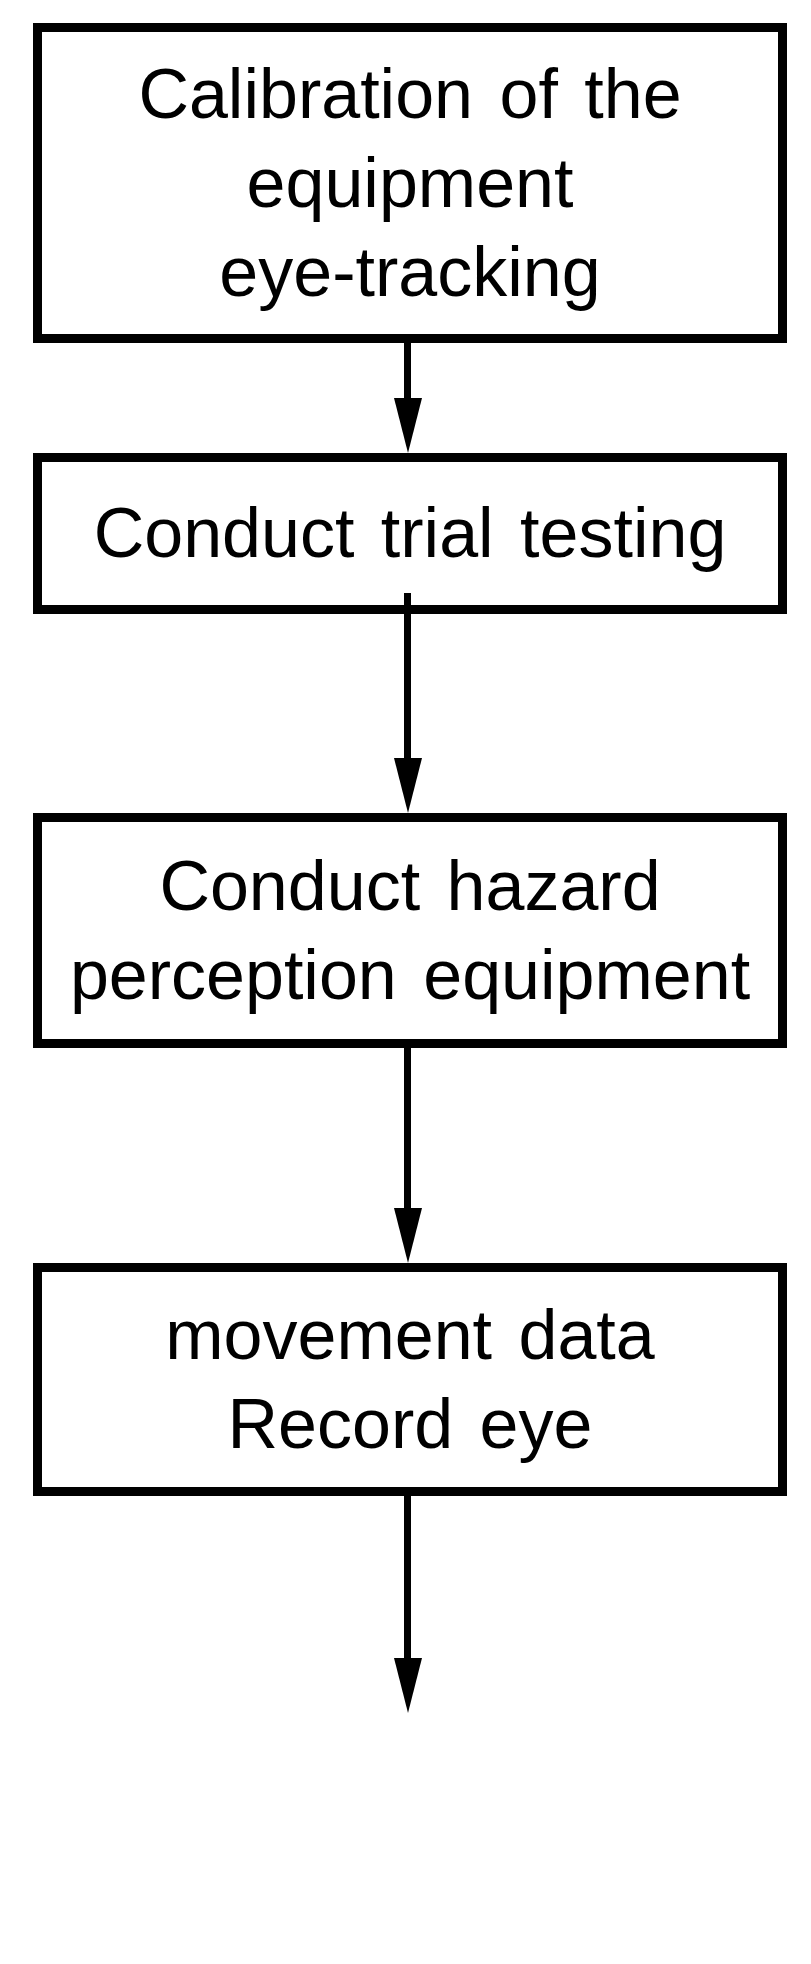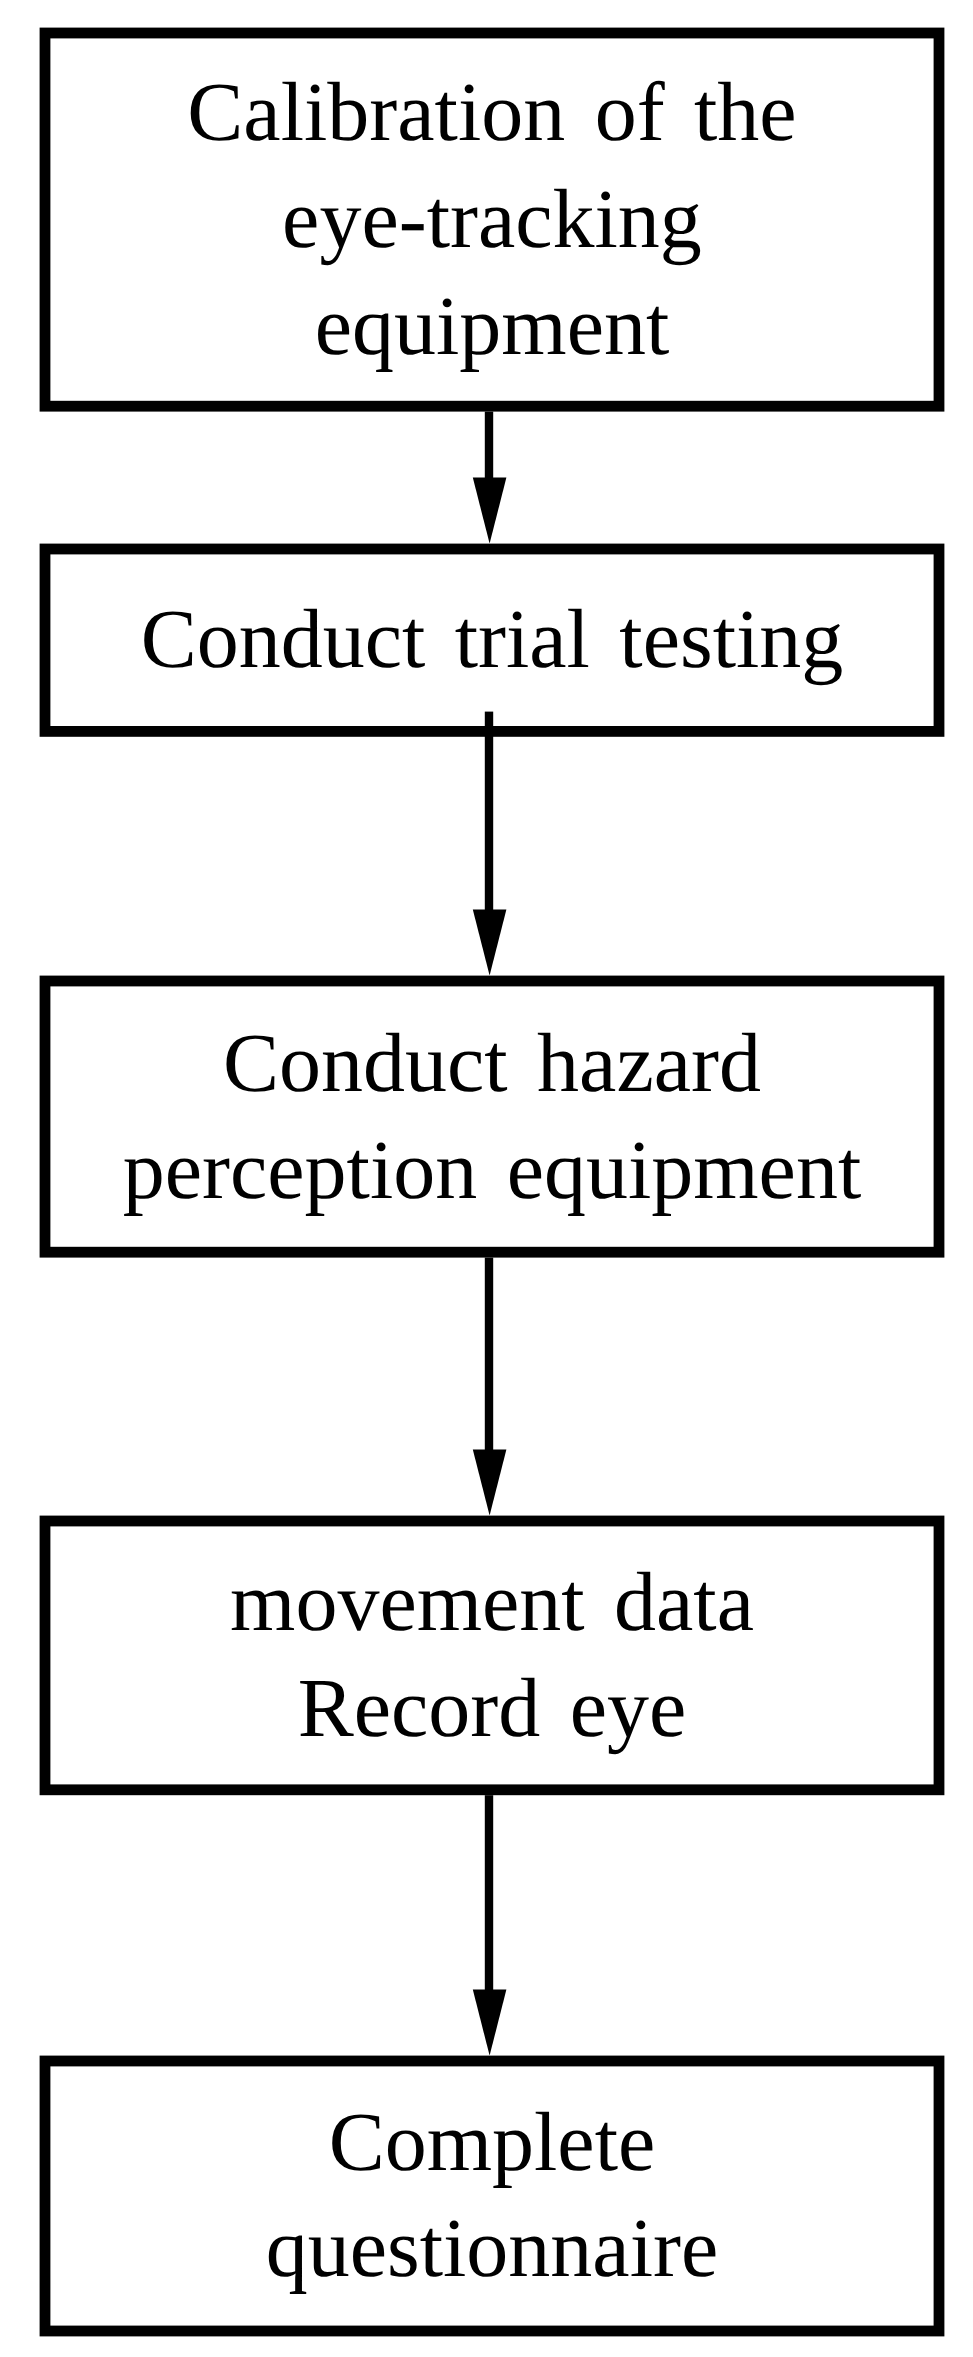--- a/index.html
+++ b/index.html
@@ -6,21 +6,21 @@
     margin: 0;
     padding: 0;
     background: #ffffff;
   }
   .canvas {
     position: relative;
     width: 811px;
     height: 1964px;
     background: #ffffff;
     overflow: hidden;
-    font-family: Liberation Serif, serif;
+    font-family: Liberation Sans, sans-serif;
     color: #000000;
   }
   .flow-box {
     position: absolute;
     left: 33px;
     width: 754px;
     box-sizing: border-box;
     border: 9px solid #000000;
     background: #ffffff;
     display: flex;
@@ -55,22 +55,22 @@
   }
 </style>
 </head>
 <body>
 
 <div class="canvas">
 
   <div class="flow-box" style="top:23px; height:320px;">
     <div class="box-text">
       <span class="line">Calibration of the</span>
+      <span class="line">equipment</span>
       <span class="line">eye-tracking</span>
-      <span class="line">equipment</span>
     </div>
   </div>
 
   <div class="arrow-stem" style="top:343px; height:58px;"></div>
   <div class="arrow-head" style="top:398px;"></div>
 
   <div class="flow-box" style="top:453px; height:161px;">
     <div class="box-text">
       <span class="line">Conduct trial testing</span>
     </div>
@@ -92,20 +92,14 @@
   <div class="flow-box" style="top:1263px; height:233px;">
     <div class="box-text">
       <span class="line">movement data</span>
       <span class="line">Record eye</span>
     </div>
   </div>
 
   <div class="arrow-stem" style="top:1496px; height:165px;"></div>
   <div class="arrow-head" style="top:1658px;"></div>
 
-  <div class="flow-box" style="top:1713px; height:234px;">
-    <div class="box-text">
-      <span class="line">Complete</span>
-      <span class="line">questionnaire</span>
-    </div>
-  </div>
 
 </div>
 
 </body></html>

